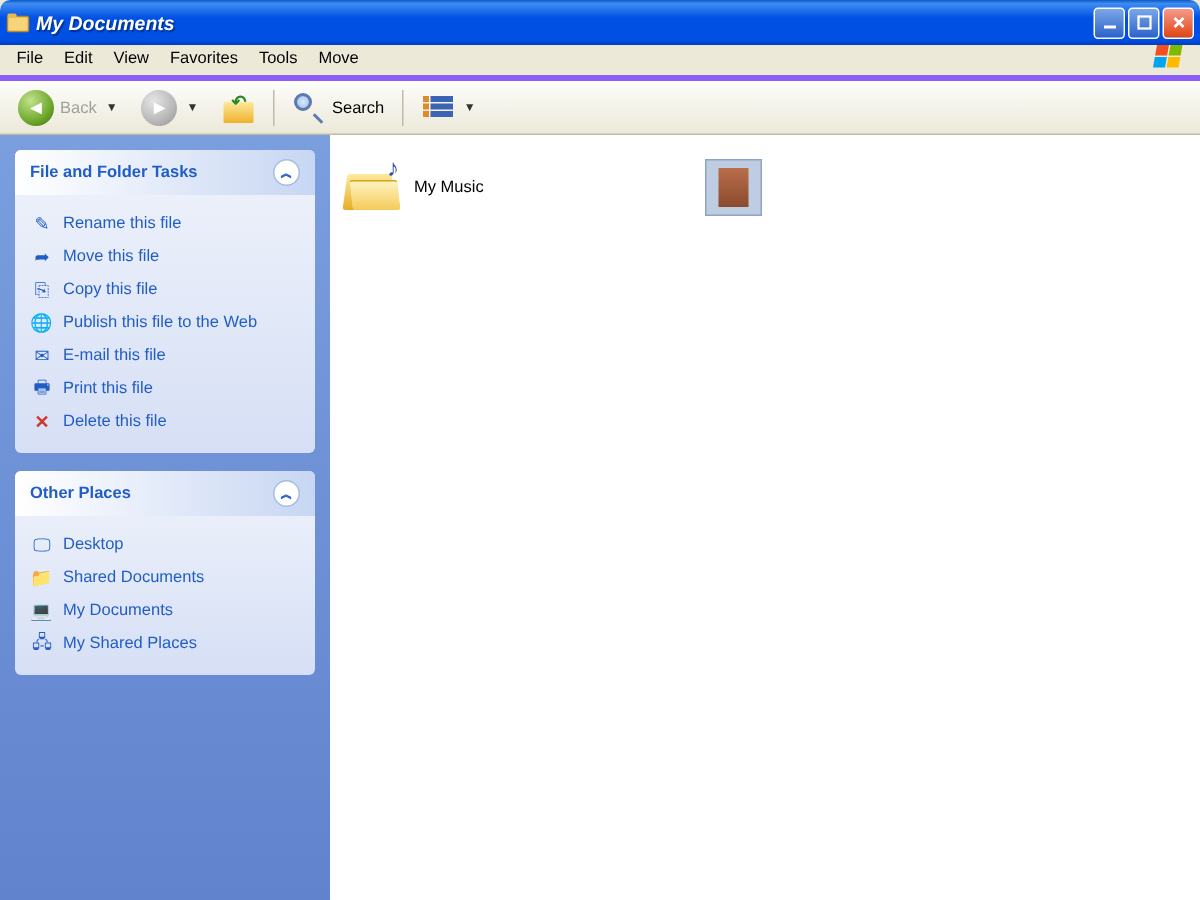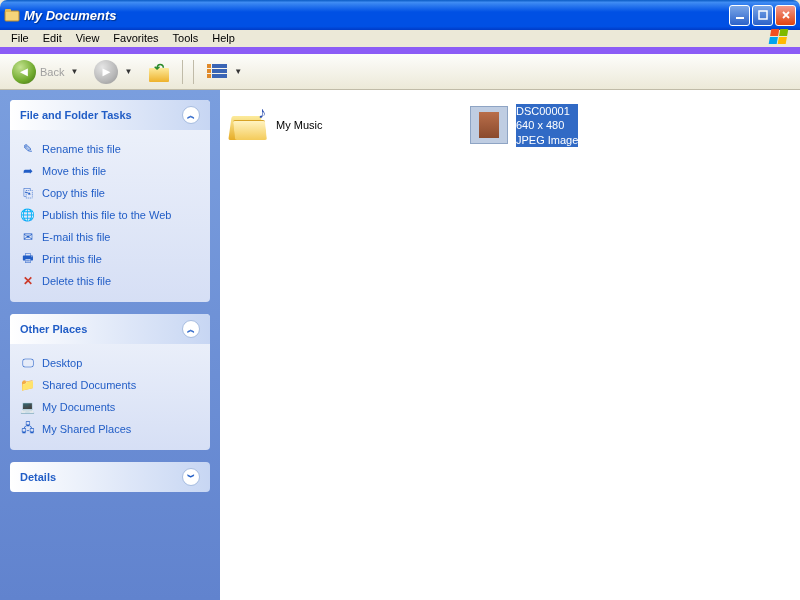--- a/index.html
+++ b/index.html
@@ -6,21 +6,21 @@
 body { font-family: Tahoma, sans-serif; font-size: 11px; background: #ece9d8; width: 800px; height: 600px; overflow: hidden; }
 
 .titlebar { height: 30px; background: linear-gradient(to bottom, #0a5bc4 0%, #3f8cf3 8%, #0050e4 40%, #0050e4 88%, #003bc6 100%); display: flex; align-items: center; padding: 0 4px; color: white; font-size: 13px; font-weight: bold; border-radius: 7px 7px 0 0; }
 .titlebar-icon { width: 16px; height: 16px; margin-right: 4px; display: flex; align-items: center; justify-content: center; }
 .titlebar-text { flex: 1; text-shadow: 1px 1px 1px rgba(0,0,0,0.4); font-style: italic; }
 .winbtns { display: flex; gap: 2px; }
 .winbtn { width: 21px; height: 21px; border-radius: 3px; border: 1px solid #fff; display: flex; align-items: center; justify-content: center; font-weight: bold; color: white; font-size: 11px; cursor: default; }
 .winbtn.min, .winbtn.max { background: linear-gradient(to bottom, #7ba7e8, #2c62c9); }
 .winbtn.close { background: linear-gradient(to bottom, #f49b8e, #e0440f); }
 
-.menubar { height: 24px; background: #ece9d8; display: flex; align-items: flex-end; padding: 0 4px; border-bottom: 7px solid #8b5cf6; }
+.menubar { height: 24px; background: #ece9d8; display: flex; align-items: flex-start; padding: 0 4px; border-bottom: 4px solid #8b5cf6; }
 .menuitem { padding: 3px 7px; cursor: default; }
 .winlogo { margin-left: auto; margin-right: 6px; width: 20px; height: 18px; }
 
 .toolbar { height: 36px; background: linear-gradient(to bottom, #fdfdfb 0%, #ece9d8 100%); display: flex; align-items: center; padding: 0 6px; border-bottom: 1px solid #c0bba8; gap: 2px; }
 .tbtn { display: flex; align-items: center; gap: 4px; padding: 3px 5px; border: 1px solid transparent; border-radius: 3px; cursor: default; }
 .tbtn .circ { width: 24px; height: 24px; border-radius: 50%; display: flex; align-items: center; justify-content: center; color: white; font-size: 13px; }
 .circ.back { background: radial-gradient(circle at 35% 30%, #c3e28e, #6fa92c 60%, #3d6a13); }
 .circ.disabled { background: radial-gradient(circle at 35% 30%, #e5e5e5, #b8b8b8 60%, #909090); }
 .tbtn-label { color: #a0a0a0; }
 .dd-arrow { font-size: 8px; color: #333; padding: 0 2px; }
@@ -92,21 +92,21 @@
       </div>
   </div>
 </div>
 
 <div class="menubar">
   <span class="menuitem">File</span>
   <span class="menuitem">Edit</span>
   <span class="menuitem">View</span>
   <span class="menuitem">Favorites</span>
   <span class="menuitem">Tools</span>
-  <span class="menuitem">Help</span>
+  <span class="menuitem">Move</span>
   <span class="winlogo">
       <span class="winlogo-sq">
         <div></div>
         <div></div>
         <div></div>
         <div></div>
       </span>
     </span>
 </div>
 
@@ -120,20 +120,29 @@
     <span class="circ disabled">►</span>
     <span class="dd-arrow">▼</span>
   </div>
   <div class="tbtn">
     <span class="up-icon">
         <span class="up-folder"></span>
         <span class="up-arrow">↶</span>
       </span>
   </div>
   <div class="tsep"></div>
+  <div class="tbtn">
+    <span class="ticon">
+        <span class="mag">
+          <span class="mag-c"></span>
+          <span class="mag-h"></span>
+        </span>
+      </span>
+    <span>Search</span>
+  </div>
   <div class="tsep"></div>
   <div class="tbtn">
     <span class="ticon">
         <span class="views-ic">
           <span></span>
           <span></span>
           <span></span>
           <span></span>
           <span></span>
           <span></span>
@@ -200,46 +209,34 @@
             <span class="task-ic">💻</span>
             <span>My Documents</span>
           </div>
         <div class="task">
             <span class="task-ic">🖧</span>
             <span>My Shared Places</span>
           </div>
       </div>
     </div>
 
-    <div class="panel collapsed">
-      <div class="panel-hd">
-        <span>Details</span>
-        <span class="panel-collapse">︾</span>
-      </div>
-
-    </div>
   </div>
 
   <div class="main">
     <div class="item">
       <span class="item-icon">
           <span class="folder-open">
             <span class="folder-back"></span>
             <span class="folder-front"></span>
             <span class="music-note">♪</span>
           </span>
         </span>
       <span class="item-label">My Music</span>
     </div>
     <div class="item selected">
       <span class="item-icon">
           <span class="thumb">
             <span class="thumb-inner"></span>
           </span>
         </span>
-      <span class="item-label">
-        <span>DSC00001</span><br>
-        <span>640 x 480</span><br>
-        <span>JPEG Image</span>
-      </span>
     </div>
   </div>
 </div>
 
 </body></html>

